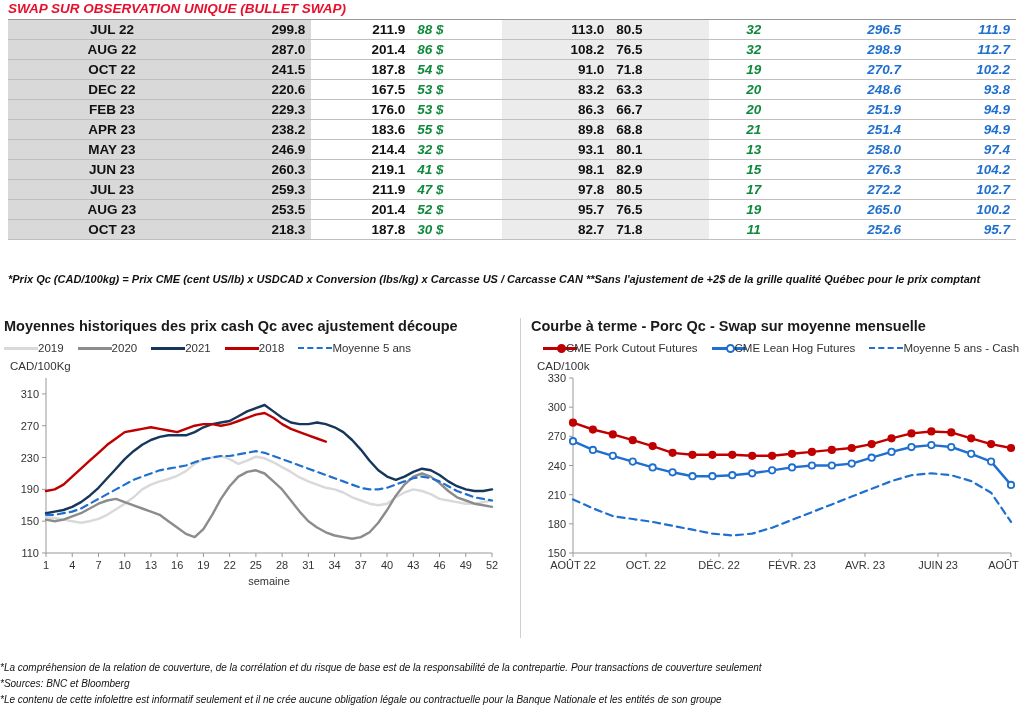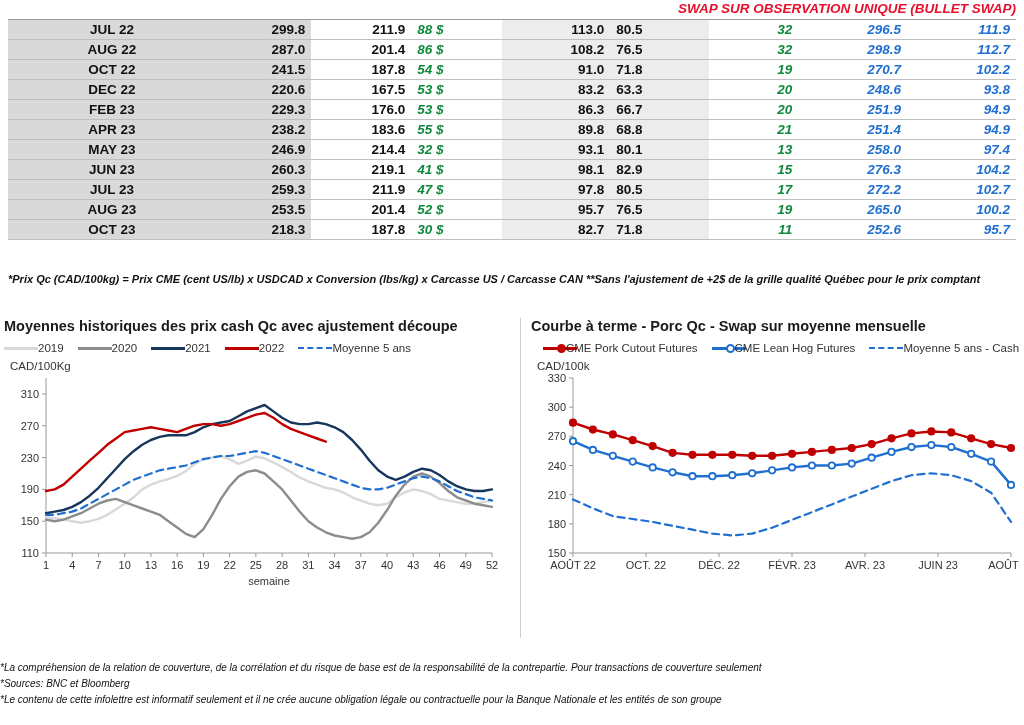--- a/index.html
+++ b/index.html
@@ -9,21 +9,21 @@
     font-family:"Liberation Sans", sans-serif;
     color:#111;
     overflow:hidden;
     position:relative;
   }
   
   .table-wrap{
     position:absolute;left:8px;top:0;width:1008px;
   }
   .table-title{
-    text-align:right;
+    text-align:left;
     font-style:italic;
     font-weight:bold;
     color:#e8112d;
     font-size:13.5px;
     padding:1px 0 3px 0;
     border-bottom:1px solid #999;
   }
   table.swap{
     border-collapse:collapse;
     width:1008px;
@@ -33,21 +33,21 @@
     padding:2px 6px;
     font-weight:bold;
     white-space:nowrap;
   }
   td.c0{ background:#d9d9d9; text-align:center; width:215px;}
   td.c1{ background:#d9d9d9; text-align:right; width:90px;}
   td.c2{ background:#ffffff; text-align:right; width:95px; font-weight:bold;}
   td.c3{ background:#ffffff; text-align:left; width:85px; color:#0f8a3c; font-style:italic;}
   td.c4{ background:#ececec; text-align:right; width:105px;}
   td.c5{ background:#ececec; text-align:left; width:95px; font-weight:bold;}
-  td.c6{ background:#ffffff; text-align:right; width:85px; color:#0f8a3c; font-style:italic;margin-left:23px;}
+  td.c6{ background:#ffffff; text-align:center; width:85px; color:#0f8a3c; font-style:italic;margin-left:23px;}
   td.c7{ background:#ffffff; text-align:right; width:105px; color:#1f6fd0; font-style:italic;}
   td.c8{ background:#ffffff; text-align:right; width:105px; color:#1f6fd0; font-style:italic; padding-right:14px;}
   .row-sep td{ border-bottom:1px solid #bfbfbf; }
 
   .footnote{
     position:absolute;left:8px;top:272px;width:1000px;
     font-size:11px;font-style:italic;font-weight:bold;line-height:15px;
   }
 
   
@@ -224,21 +224,21 @@
       <div class="legend-item">
         <span class="lg-line" style="border-top-color: rgb(140, 140, 140);"></span>
         <span>2020</span>
       </div>
       <div class="legend-item">
         <span class="lg-line" style="border-top-color: rgb(22, 54, 92);"></span>
         <span>2021</span>
       </div>
       <div class="legend-item">
         <span class="lg-line" style="border-top-color: rgb(192, 0, 0);"></span>
-        <span>2022</span>
+        <span>2018</span>
       </div>
       <div class="legend-item">
         <span class="lg-line dash" style="border-top-color: rgb(31, 111, 208);"></span>
         <span>Moyenne 5 ans</span>
       </div>
     </div>
   <div class="axis-unit">CAD/100Kg</div>
   <div class="plot">
     <svg id="svg-left" width="500" height="215" viewBox="0 0 500 215">
         <line x1="42" y1="6" x2="42" y2="181" stroke="#999" stroke-width="1"></line>

